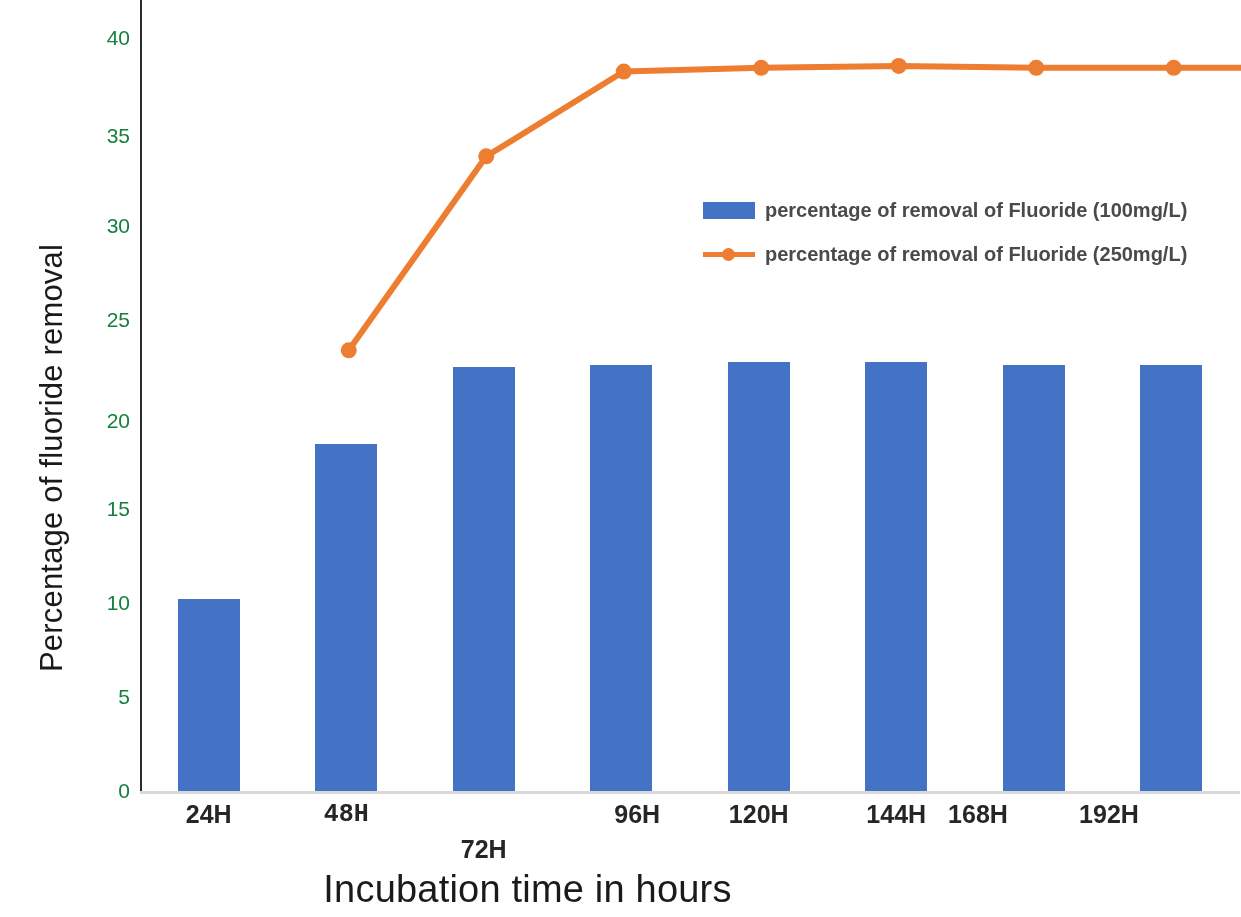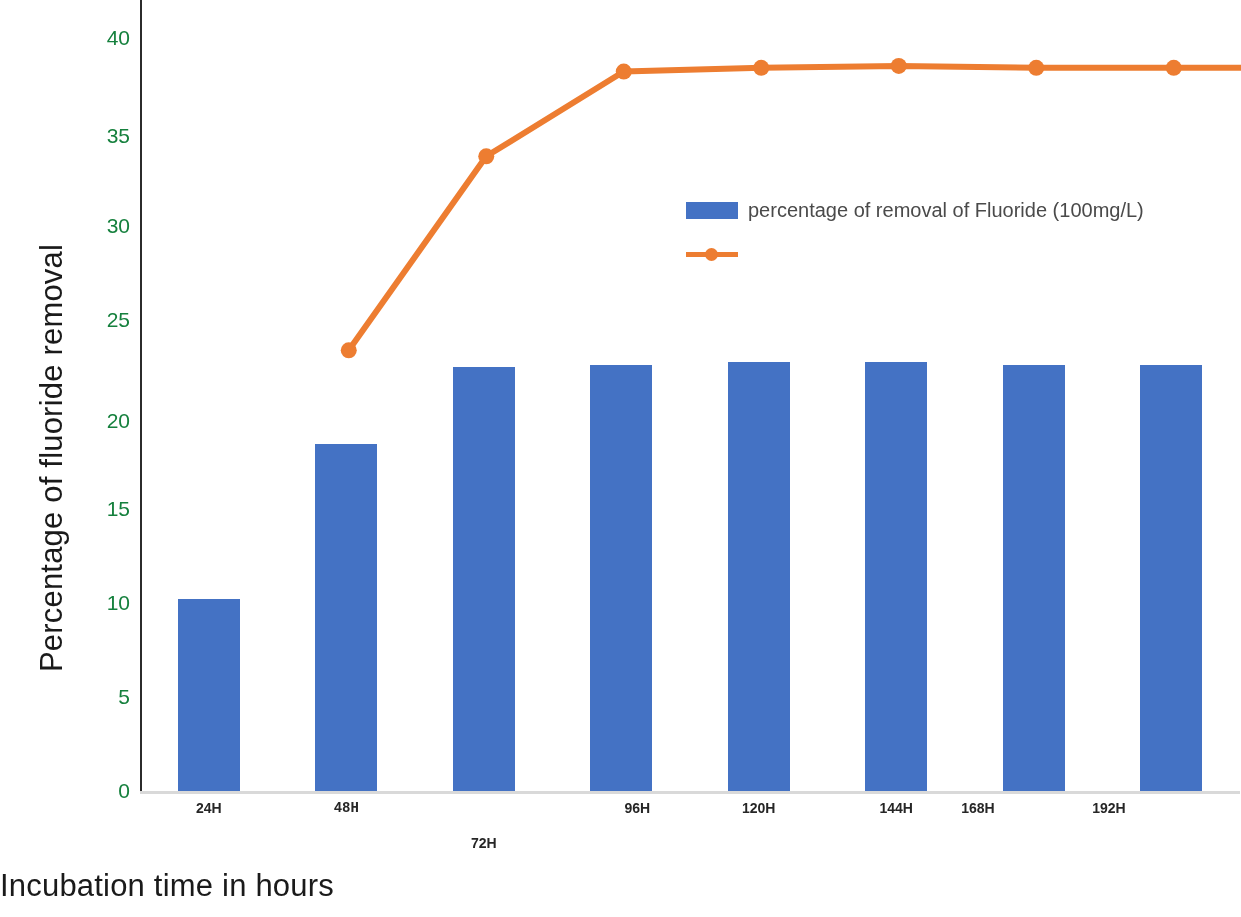--- a/index.html
+++ b/index.html
@@ -27,22 +27,22 @@
     font-size: 31px;
     color: #1a1a1a;
     letter-spacing: 0.2px;
     white-space: nowrap;
   }
   #x-axis-title {
     position: absolute;
     left: 0;
     top: 868px;
     width: 1055px;
-    text-align: left;
-    font-size: 31px;
+    text-align: center;
+    font-size: 38px;
     color: #1a1a1a;
     letter-spacing: 0.2px;
   }
 
   
   #plot-area {
     position: absolute;
     left: 140px;
     top: 0px;
     width: 1100px;
@@ -78,21 +78,21 @@
     position: absolute;
     left: 78px;
     top: 0;
     width: 52px;
     height: 791px;
   }
 
   .x-tick-label {
     position: absolute;
     top: 800px;
-    font-size: 14px;
+    font-size: 25px;
     font-weight: bold;
     color: #262626;
     text-align: center;
     transform: translateX(-50%);
     white-space: nowrap;
   }
 
   .bar {
     position: absolute;
     background: #4472c4;
@@ -104,23 +104,24 @@
     left: 140px;
     top: 0;
     width: 1100px;
     height: 791px;
     pointer-events: none;
   }
 
   
   #legend {
     position: absolute;
-    left: 686px;
+    left: 703px;
     top: 188px;
     width: 530px;
+    font-weight: bold;
   }
   .legend-row {
     display: flex;
     align-items: center;
     height: 44px;
   }
   .legend-swatch-bar {
     width: 52px;
     height: 17px;
     background: #4472c4;
@@ -219,16 +220,17 @@
   <div id="legend">
     <div class="legend-row">
       <span class="legend-swatch-bar"></span>
       <span class="legend-label">percentage of removal of Fluoride (100mg/L)</span>
     </div>
     <div class="legend-row">
       <span class="legend-swatch-line">
         <span class="ln"></span>
           <span class="dot"></span>
       </span>
+      <span class="legend-label">percentage of removal of Fluoride (250mg/L)</span>
     </div>
   </div>
 
 </div>
 
 </body></html>

